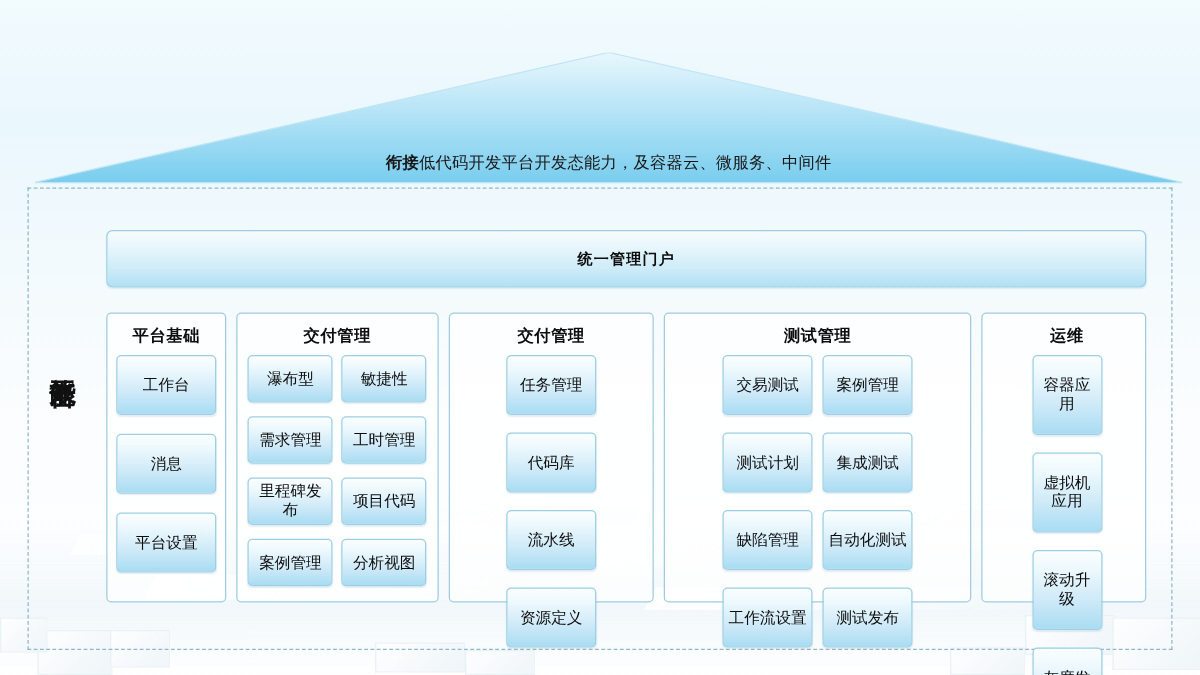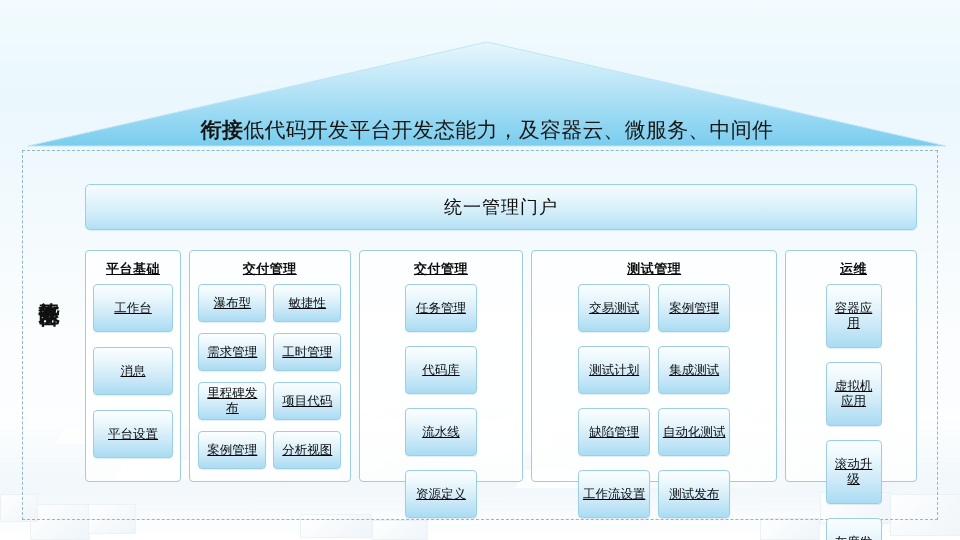--- a/index.html
+++ b/index.html
@@ -30,21 +30,21 @@
     position:absolute;left:28px;top:42px;width:918px;height:106px;
     pointer-events:none;
   }
   .roof svg{display:block;}
   .roof-text{
     position:absolute;left:0;top:0;width:918px;height:106px;
     display:flex;flex-direction:column;justify-content:flex-end;align-items:center;
     padding-bottom:8px;box-sizing:border-box;
   }
   .roof-line{
-    color:#161616;font-size:21px;line-height:21px;letter-spacing:.2px;white-space:nowrap;
+    color:#161616;font-size:13px;line-height:21px;letter-spacing:.2px;white-space:nowrap;
   }
   .roof-line b{font-weight:bold;}
 
   
   .outer{
     position:absolute;left:22px;top:150px;width:916px;height:370px;
     border:1px dashed #8fb7cc;box-sizing:border-box;background:transparent;
   }
 
   
@@ -57,32 +57,31 @@
   }
 
   
   .portal{
     position:absolute;left:85px;top:184px;width:832px;height:46px;
     border:1px solid #9ccfe4;border-radius:5px;box-sizing:border-box;
     background:linear-gradient(180deg,#f6fcfe 0%,#e8f6fc 28%,#ccebf8 70%,#b3e0f5 100%);
     display:flex;align-items:center;justify-content:center;
     box-shadow:0 1px 1px rgba(120,170,195,.18);
   }
-  .portal span{font-size:18px;font-weight:normal;color:#0d0d0d;letter-spacing:1px;}
+  .portal span{font-size:12px;font-weight:bold;color:#0d0d0d;letter-spacing:1px;}
 
   
   .cols{
     position:absolute;left:85px;top:250px;width:832px;height:232px;
     display:flex;gap:8px;align-items:stretch;
   }
   .col{
     border:1px solid #9fccdf;border-radius:4px;background:rgba(255,255,255,.72);
     box-sizing:border-box;display:flex;flex-direction:column;align-items:center;
     padding:7px 7px 8px 7px;
-    text-decoration:underline;
   }
   .col-title{
     font-size:13px;font-weight:bold;color:#0d0d0d;letter-spacing:.5px;
     height:22px;line-height:22px;margin-bottom:4px;white-space:nowrap;
   }
   .col-grid{
     display:flex;flex-wrap:wrap;gap:7px;justify-content:center;align-content:flex-start;
     width:100%;
   }
   .tile{

